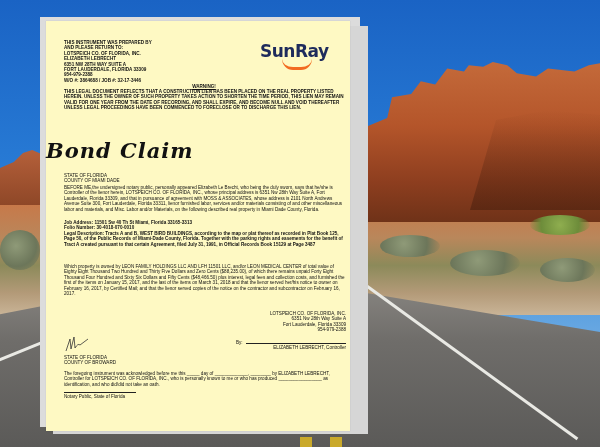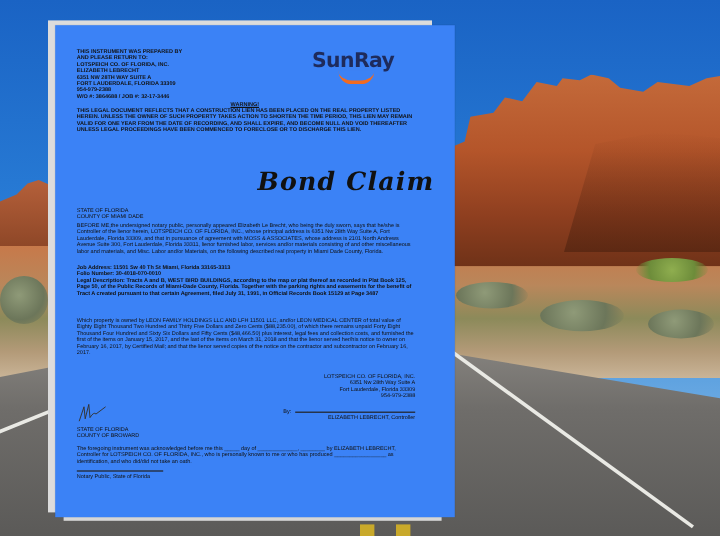--- a/index.html
+++ b/index.html
@@ -55,40 +55,40 @@
   
   .page-back {
     position: absolute; left: 40px; top: 17px; width: 320px; height: 410px;
     background: #dcdcdc;
   }
   .page-back2 {
     position: absolute; left: 53px; top: 26px; width: 315px; height: 408px;
     background: #d6d6d6;
   }
   .page {
-    position: absolute; left: 46px; top: 21px; width: 333px; height: 410px;
-    background: #3b82f6; box-shadow: 0 0 1px rgba(0,0,0,0.15);
+    position: absolute; left: 46px; top: 21px; width: 304px; height: 410px;
+    background: #fef9c3; box-shadow: 0 0 1px rgba(0,0,0,0.15);
   }
   .doc-text { position: absolute; color: #111; font-size: 4.6px; line-height: 5.4px; }
   .prepared { left: 18px; top: 19px; width: 120px; font-weight: bold; }
   .logo {
     position: absolute; left: 210px; top: 18px; width: 90px; height: 40px;
   }
   .logo-text {
     position: absolute; left: 4px; top: 2px; font-size: 17px; font-weight: bold;
     color: #1e2b5c; letter-spacing: -0.5px; font-family: "DejaVu Sans", sans-serif;
   }
   .logo-smile {
     position: absolute; left: 26px; top: 20px; width: 30px; height: 8px;
     border-bottom: 3px solid #f26b21; border-radius: 0 0 30px 30px;
   }
   .warning-title { left: 0; top: 63px; width: 316px; text-align: center; font-weight: bold; text-decoration: underline; }
   .warning-body { left: 18px; top: 68px; width: 282px; font-weight: bold; }
   .title {
-    position: absolute; left: 0; top: 117px; width: 316px; text-align: right;
+    position: absolute; left: 0; top: 117px; width: 316px; text-align: left;
     font-family: "DejaVu Serif", serif; font-weight: bold; font-size: 21px; color: #111;
     letter-spacing: 1px; font-style: italic;
   }
   .state1 { left: 18px; top: 152px; width: 150px; }
   .before { left: 18px; top: 164px; width: 282px; }
   .job { left: 18px; top: 199px; width: 282px; font-weight: bold; }
   .which { left: 18px; top: 243px; width: 282px; }
   .company-block { left: 200px; top: 290px; width: 100px; text-align: right; }
   .by-label { left: 190px; top: 319px; }
   .sign-line { position: absolute; left: 200px; top: 322px; width: 100px; border-bottom: 0.6px solid #222; }

